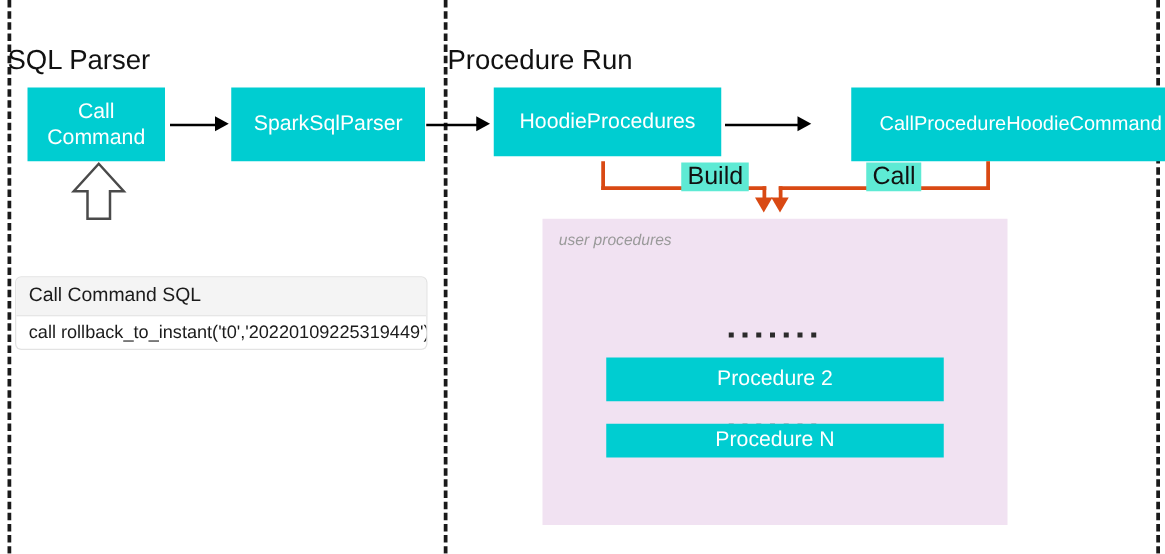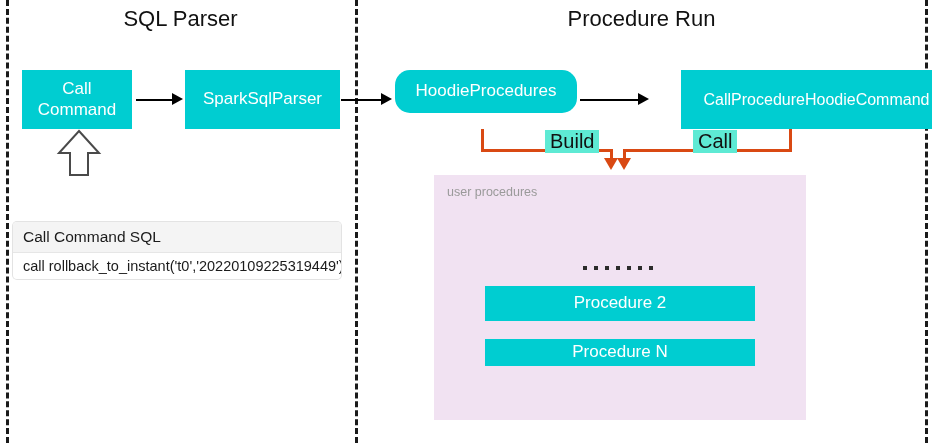--- a/index.html
+++ b/index.html
@@ -19,24 +19,25 @@
   }
   .divider {
     position: absolute;
     top: 0;
     width: 0;
     height: 443px;
     border-left: 3px dashed #1a1a1a;
   }
   .section-title {
     position: absolute;
-    text-align: center;
+    text-align: left;
     font-size: 22px;
     color: #111111;
     white-space: nowrap;
+    margin-top: 29px;
   }
   .teal-box {
     position: absolute;
     background: #00CDD1;
     color: #ffffff;
     display: flex;
     align-items: center;
     justify-content: center;
     text-align: center;
     font-size: 17px;
@@ -150,41 +151,41 @@
     <svg width="46" height="48" viewBox="0 0 46 48">
       <polygon points="23,2 43,24 32,24 32,46 14,46 14,24 3,24" fill="#ffffff" stroke="#4a4a4a" stroke-width="2"></polygon>
     </svg>
   </div>
 
   <div class="sql-table" style="left:13px; top:176px; width:328px;margin-top:46px;">
     <div class="sql-row header">Call Command SQL</div>
     <div class="sql-row last">call rollback_to_instant('t0','20220109225319449')</div>
   </div>
 
-  <div class="teal-box" style="left:395px; top:70px; width:182px; height:43px;border-radius:15px;">HoodieProcedures</div>
+  <div class="teal-box" style="left:395px; top:70px; width:182px; height:55px;">HoodieProcedures</div>
 
   <div class="arrow-line" style="left:580px; top:99px; width:60px;"></div>
   <div class="arrow-head-right" style="left:638px; top:93px;"></div>
 
   <div class="teal-box small-label" style="left:681px; top:70px; width:271px; height:59px;">CallProcedureHoodieCommand</div>
 
   <div class="orange-seg" style="left:481px; top:129px; width:3px; height:23px;"></div>
   <div class="orange-seg" style="left:481px; top:149px; width:132px; height:3px;"></div>
   <div class="orange-seg" style="left:610px; top:149px; width:3px; height:11px;"></div>
   <div class="orange-head" style="left:604px; top:158px;"></div>
   <div class="edge-label" style="left:545px; top:130px;">Build</div>
 
   <div class="orange-seg" style="left:789px; top:129px; width:3px; height:23px;"></div>
   <div class="orange-seg" style="left:623px; top:149px; width:169px; height:3px;"></div>
   <div class="orange-seg" style="left:623px; top:149px; width:3px; height:11px;"></div>
   <div class="orange-head" style="left:617px; top:158px;"></div>
   <div class="edge-label" style="left:693px; top:130px;">Call</div>
 
   <div class="procedures-panel" style="left:434px; top:175px; width:372px; height:245px;"></div>
-  <div class="panel-caption" style="left:447px; top:185px;">user procedures</div>
+  <div class="panel-caption" style="left:447px; top:185px;font-style:italic;">user procedures</div>
 
 
   <div class="dots" style="left:583px; top:266px;">
     <i></i>
       <i></i>
       <i></i>
       <i></i>
       <i></i>
       <i></i>
       <i></i>

